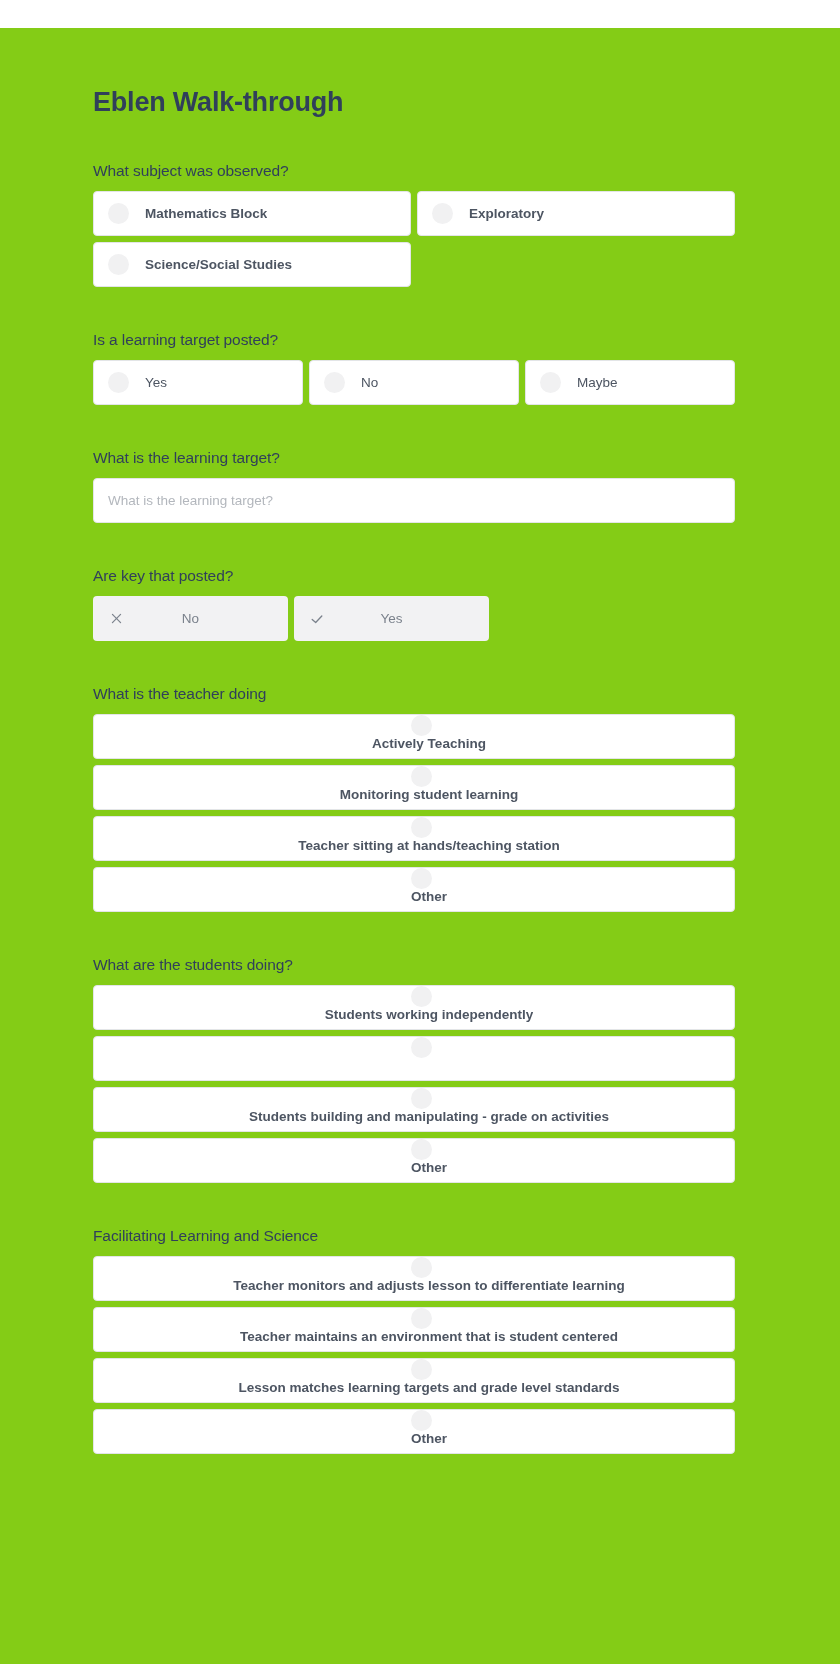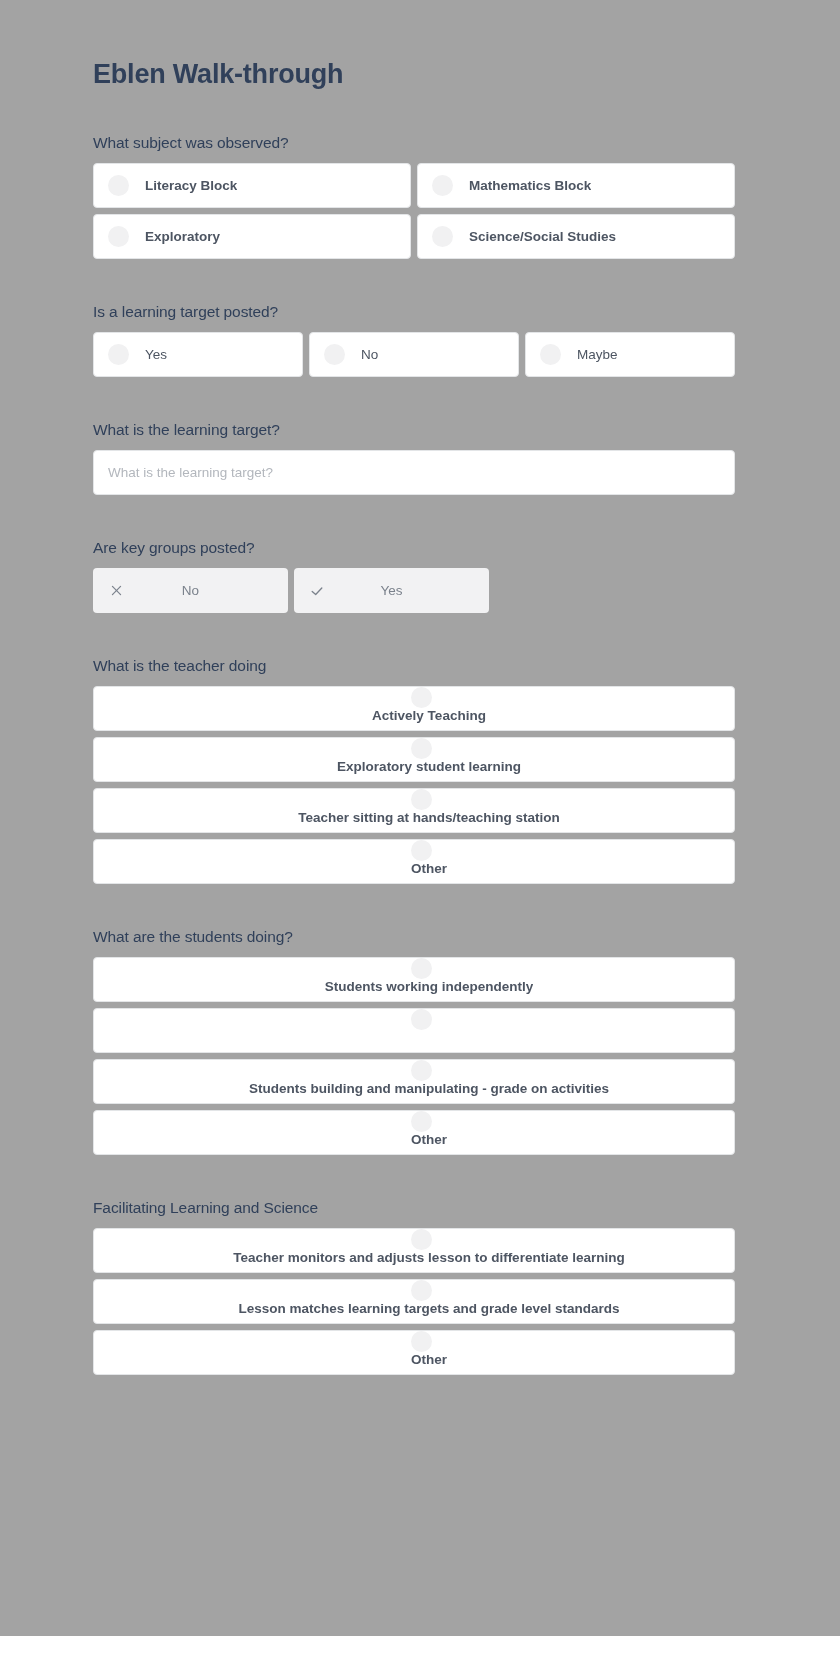--- a/index.html
+++ b/index.html
@@ -9,22 +9,23 @@
     height: 1680px;
     background: #ffffff;
     font-family: "Liberation Sans", sans-serif;
     -webkit-font-smoothing: antialiased;
   }
 
   .page {
     width: 840px;
     height: 1636px;
     position: relative;
-    background: #a3a3a3;
+    background: #84cc16;
     overflow: hidden;
+    margin-top: 28px;
   }
 
   .content {
     position: absolute;
     left: 93px;
     top: 0;
     width: 642px;
   }
 
   
@@ -146,24 +147,20 @@
 <div class="page">
   <div class="content">
 
     <h1 class="form-title">Eblen Walk-through</h1>
 
     <div class="question-block">
       <div class="question-label">What subject was observed?</div>
       <div class="options cols-2">
         <div class="option">
           <span class="radio-dot"></span>
-          <span class="option-label">Literacy Block</span>
-        </div>
-        <div class="option">
-          <span class="radio-dot"></span>
           <span class="option-label">Mathematics Block</span>
         </div>
         <div class="option">
           <span class="radio-dot"></span>
           <span class="option-label">Exploratory</span>
         </div>
         <div class="option">
           <span class="radio-dot"></span>
           <span class="option-label">Science/Social Studies</span>
         </div>
@@ -187,21 +184,21 @@
         </div>
       </div>
     </div>
 
     <div class="question-block">
       <div class="question-label">What is the learning target?</div>
       <input class="text-input" type="text" placeholder="What is the learning target?" style="">
     </div>
 
     <div class="question-block">
-      <div class="question-label">Are key groups posted?</div>
+      <div class="question-label">Are key that posted?</div>
       <div class="toggles">
         <button class="toggle">
           <span class="toggle-icon">
             <svg width="13" height="13" viewBox="0 0 16 16" fill="none" stroke="currentColor" stroke-width="1.5" stroke-linecap="round">
               <line x1="3" y1="3" x2="13" y2="13"></line>
               <line x1="13" y1="3" x2="3" y2="13"></line>
             </svg>
           </span>
           <span class="toggle-label">No</span>
         </button>
@@ -218,21 +215,21 @@
 
     <div class="question-block">
       <div class="question-label">What is the teacher doing</div>
       <div class="options cols-1">
         <div class="option">
           <span class="radio-dot"></span>
           <span class="option-label">Actively Teaching</span>
         </div>
         <div class="option">
           <span class="radio-dot"></span>
-          <span class="option-label">Exploratory student learning</span>
+          <span class="option-label">Monitoring student learning</span>
         </div>
         <div class="option">
           <span class="radio-dot"></span>
           <span class="option-label">Teacher sitting at hands/teaching station</span>
         </div>
         <div class="option">
           <span class="radio-dot"></span>
           <span class="option-label">Other</span>
         </div>
       </div>
@@ -261,20 +258,24 @@
 
     <div class="question-block">
       <div class="question-label">Facilitating Learning and Science</div>
       <div class="options cols-1">
         <div class="option">
           <span class="radio-dot"></span>
           <span class="option-label">Teacher monitors and adjusts lesson to differentiate learning</span>
         </div>
         <div class="option">
           <span class="radio-dot"></span>
+          <span class="option-label">Teacher maintains an environment that is student centered</span>
+        </div>
+        <div class="option">
+          <span class="radio-dot"></span>
           <span class="option-label">Lesson matches learning targets and grade level standards</span>
         </div>
         <div class="option">
           <span class="radio-dot"></span>
           <span class="option-label">Other</span>
         </div>
       </div>
     </div>
 
   </div>

